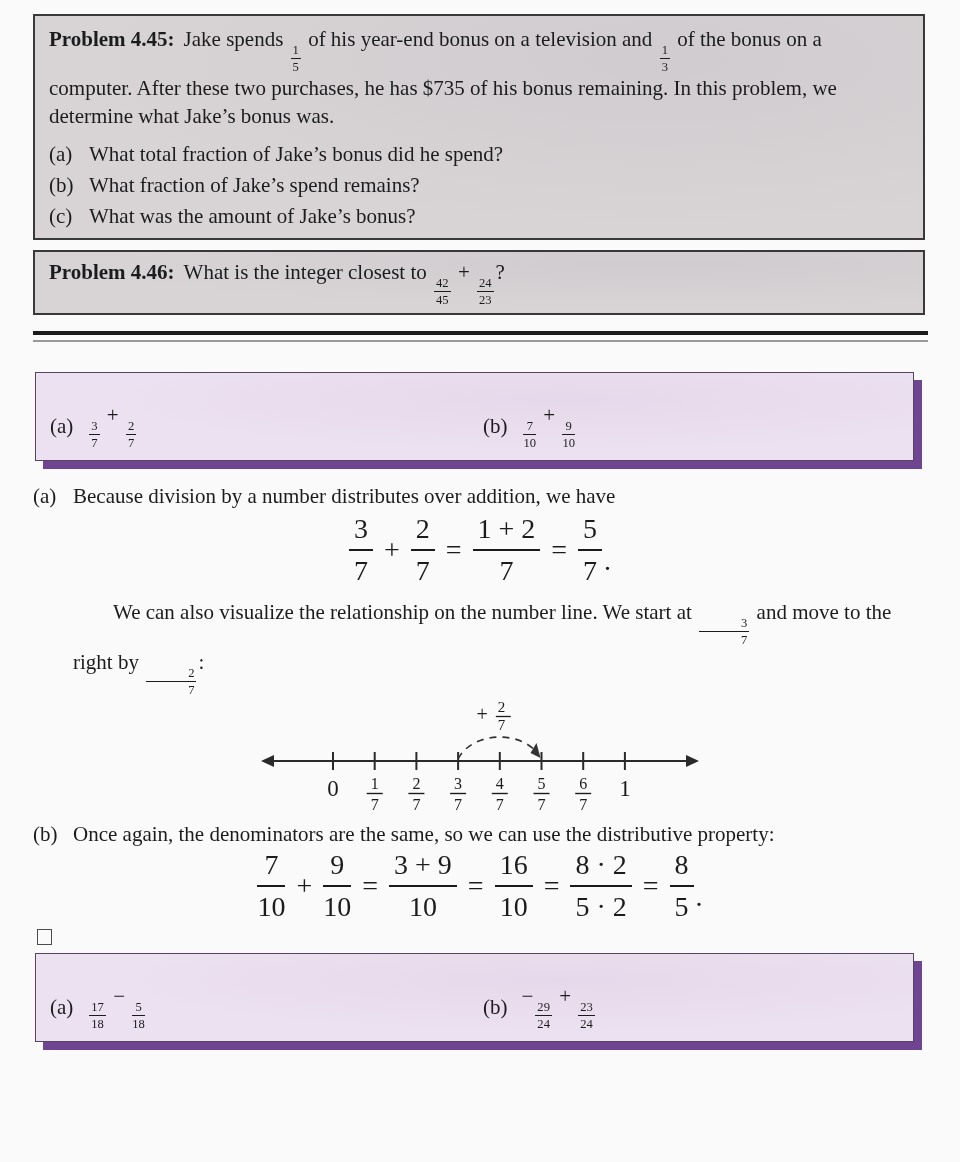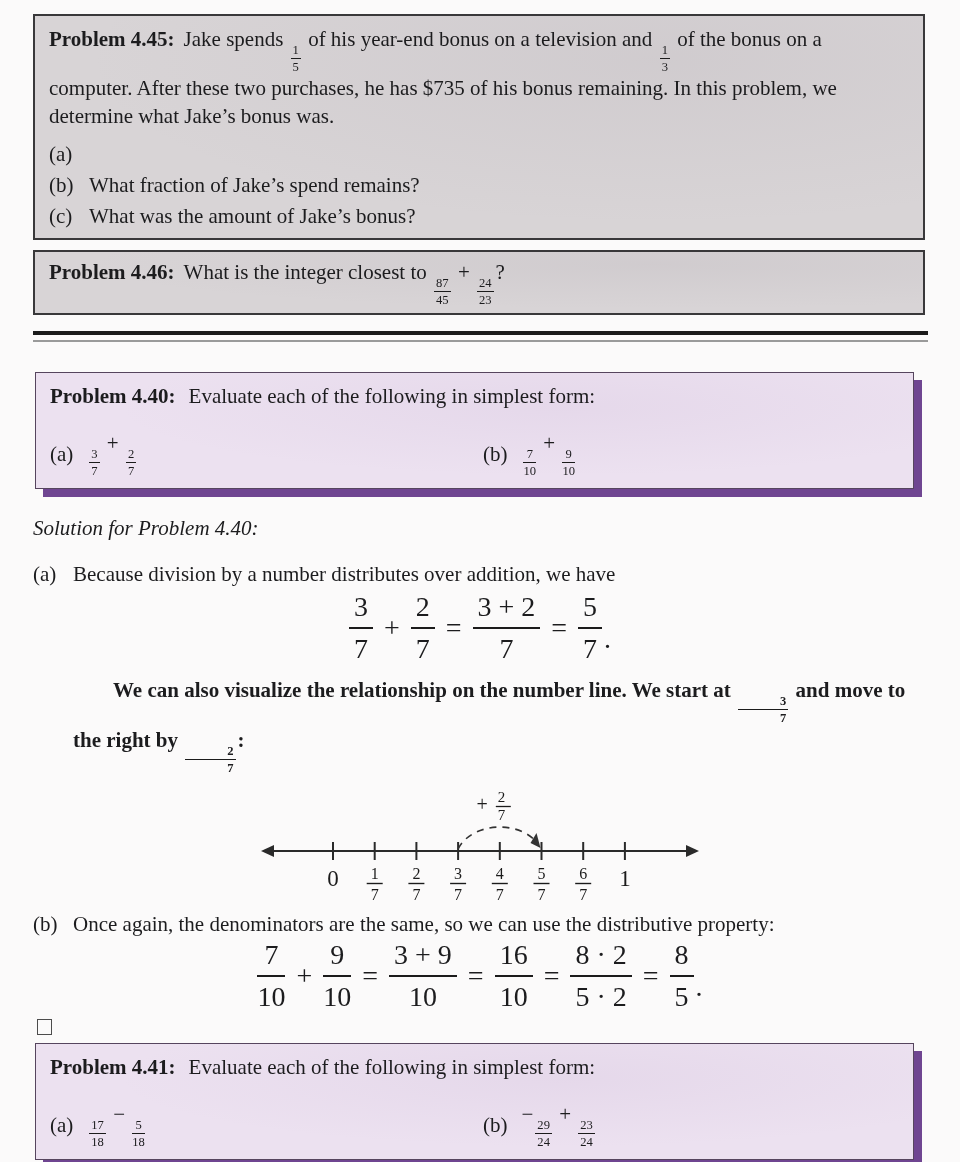--- a/index.html
+++ b/index.html
@@ -50,21 +50,21 @@
   .pbox-part.col-a{width:51%;}
   .pbox-part .plab{margin-right:14px;}
   .mt32{margin-top:30px;}
   .mt10{margin-top:8px;}
 
   
   .sol-head{margin:28px 30px 0 33px;font-style:italic;line-height:22px;}
   .solpara{display:flex;margin:20px 30px 0 33px;line-height:30px;}
   .solpara .plab{flex:0 0 40px;}
   .solpara .stext{flex:1;}
-  .para-indent{margin:12px 36px 12px 73px;text-indent:40px;line-height:30px;font-weight:bold;}
+  .para-indent{margin:12px 36px 0 73px;text-indent:40px;line-height:30px;}
 
   
   .fr{display:inline-flex;flex-direction:column;text-align:center;line-height:1;
       font-size:0.60em;vertical-align:-0.62em;margin:0 2px;}
   .fr .fn{padding:0 2px 2px;border-bottom:1.4px solid #1b1b1b;}
   .fr .fd{padding-top:2px;}
 
   
   .eq{display:flex;align-items:center;justify-content:center;font-size:28px;margin-top:4px;}
   .eq .fr{font-size:1em;vertical-align:baseline;margin:0;}
@@ -91,51 +91,49 @@
     <p><b class="ptitle">Problem 4.45:</b><span class="rich">Jake spends <span class="fr">
             <span class="fn">1</span>
             <span class="fd">5</span>
           </span> of his year-end bonus on a television and <span class="fr">
             <span class="fn">1</span>
             <span class="fd">3</span>
           </span> of the bonus on a computer.  After these two purchases, he has $735 of his bonus remaining.  In this problem, we determine what Jake’s bonus was.</span></p>
     <div class="gparts">
       <div class="gpart">
         <span class="plab">(a)</span>
+        <span>What total fraction of Jake’s bonus did he spend?</span>
       </div>
       <div class="gpart">
         <span class="plab">(b)</span>
         <span>What fraction of Jake’s spend remains?</span>
       </div>
       <div class="gpart">
         <span class="plab">(c)</span>
         <span>What was the amount of Jake’s bonus?</span>
       </div>
     </div>
   </section>
 
   <section class="gbox single">
     <p><b class="ptitle">Problem 4.46:</b><span class="rich">What is the integer closest to <span class="fr">
-            <span class="fn">87</span>
+            <span class="fn">42</span>
             <span class="fd">45</span>
           </span> + <span class="fr">
             <span class="fn">24</span>
             <span class="fd">23</span>
           </span>?</span></p>
   </section>
 
   <div class="rules">
     <div class="rule-thick"></div>
     <div class="rule-thin"></div>
   </div>
 
   <section class="pbox mt32">
-    <div class="pbox-head">
-      <b class="ptitle">Problem 4.40:</b><span class="pintro">Evaluate each of the following in simplest form:</span>
-    </div>
     <div class="pbox-parts">
       <div class="pbox-part col-a">
         <span class="plab">(a)</span>
         <span class="pexpr rich"><span class="fr">
               <span class="fn">3</span>
               <span class="fd">7</span>
             </span> + <span class="fr">
               <span class="fn">2</span>
               <span class="fd">7</span>
             </span></span>
@@ -146,40 +144,39 @@
               <span class="fn">7</span>
               <span class="fd">10</span>
             </span> + <span class="fr">
               <span class="fn">9</span>
               <span class="fd">10</span>
             </span></span>
       </div>
     </div>
   </section>
 
-  <p class="sol-head">Solution for Problem 4.40:</p>
 
   <div class="solpara">
     <span class="plab">(a)</span>
     <span class="stext">Because division by a number distributes over addition, we have</span>
   </div>
 
   <div class="eq">
       <span class="fr">
         <span class="fn">3</span>
         <span class="fd">7</span>
       </span>
       <span class="op">+</span>
       <span class="fr">
         <span class="fn">2</span>
         <span class="fd">7</span>
       </span>
       <span class="op">=</span>
       <span class="fr">
-        <span class="fn">3 + 2</span>
+        <span class="fn">1 + 2</span>
         <span class="fd">7</span>
       </span>
       <span class="op">=</span>
       <span class="fr">
         <span class="fn">5</span>
         <span class="fd">7</span>
       </span>
       <span class="period">.</span>
     </div>
 
@@ -267,23 +264,20 @@
       <span class="fr">
         <span class="fn">8</span>
         <span class="fd">5</span>
       </span>
       <span class="period">.</span>
     </div>
 
   <span class="qed"></span>
 
   <section class="pbox mt10">
-    <div class="pbox-head">
-      <b class="ptitle">Problem 4.41:</b><span class="pintro">Evaluate each of the following in simplest form:</span>
-    </div>
     <div class="pbox-parts">
       <div class="pbox-part col-a">
         <span class="plab">(a)</span>
         <span class="pexpr rich"><span class="fr">
               <span class="fn">17</span>
               <span class="fd">18</span>
             </span> − <span class="fr">
               <span class="fn">5</span>
               <span class="fd">18</span>
             </span></span>

